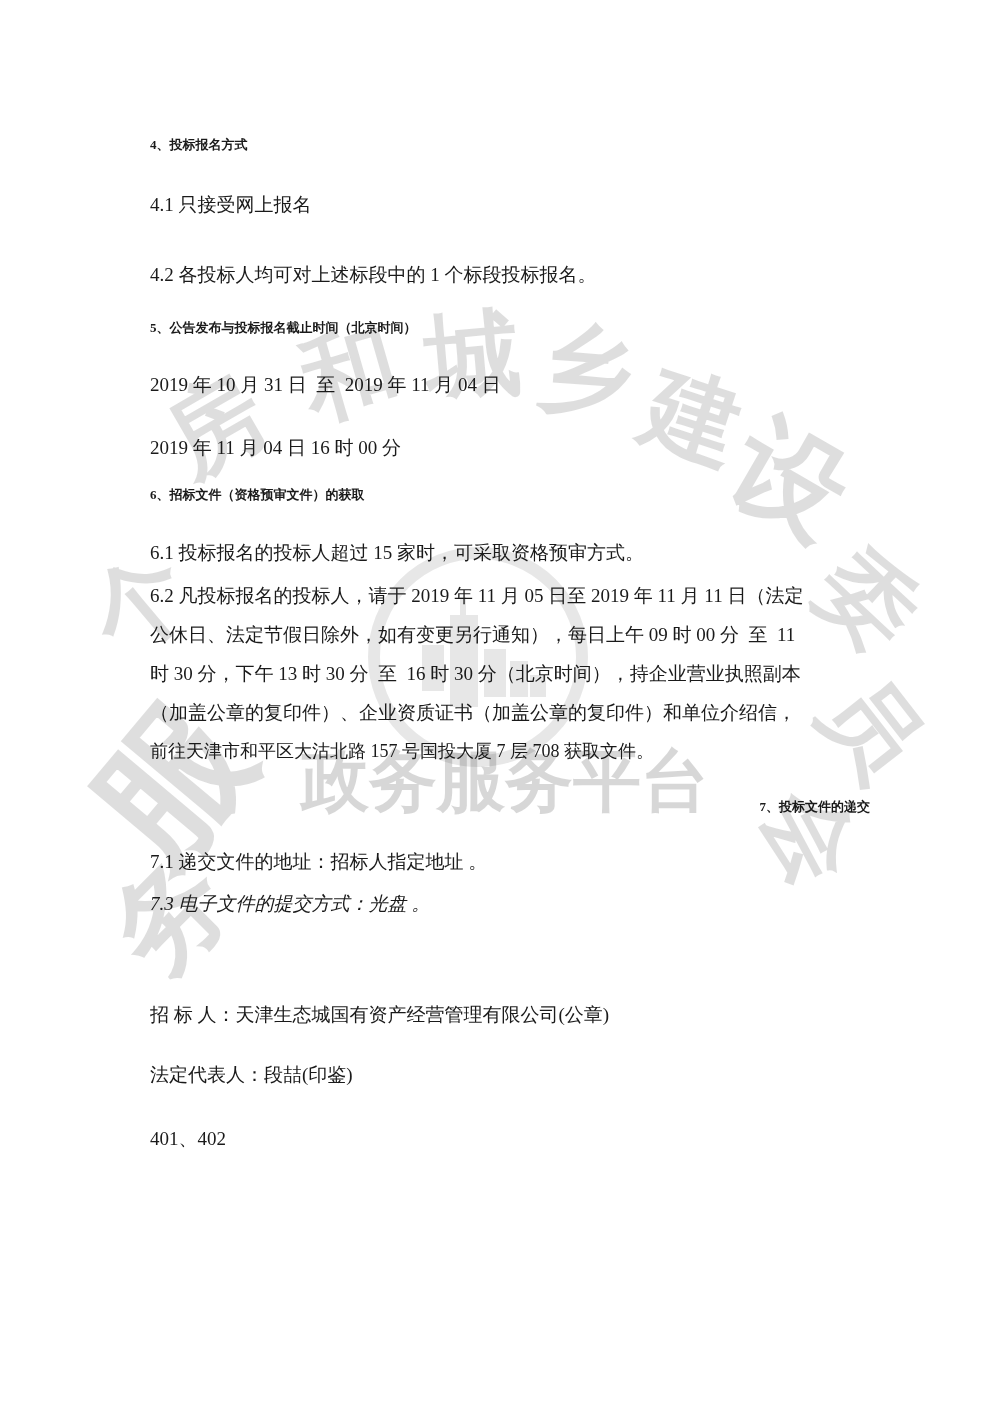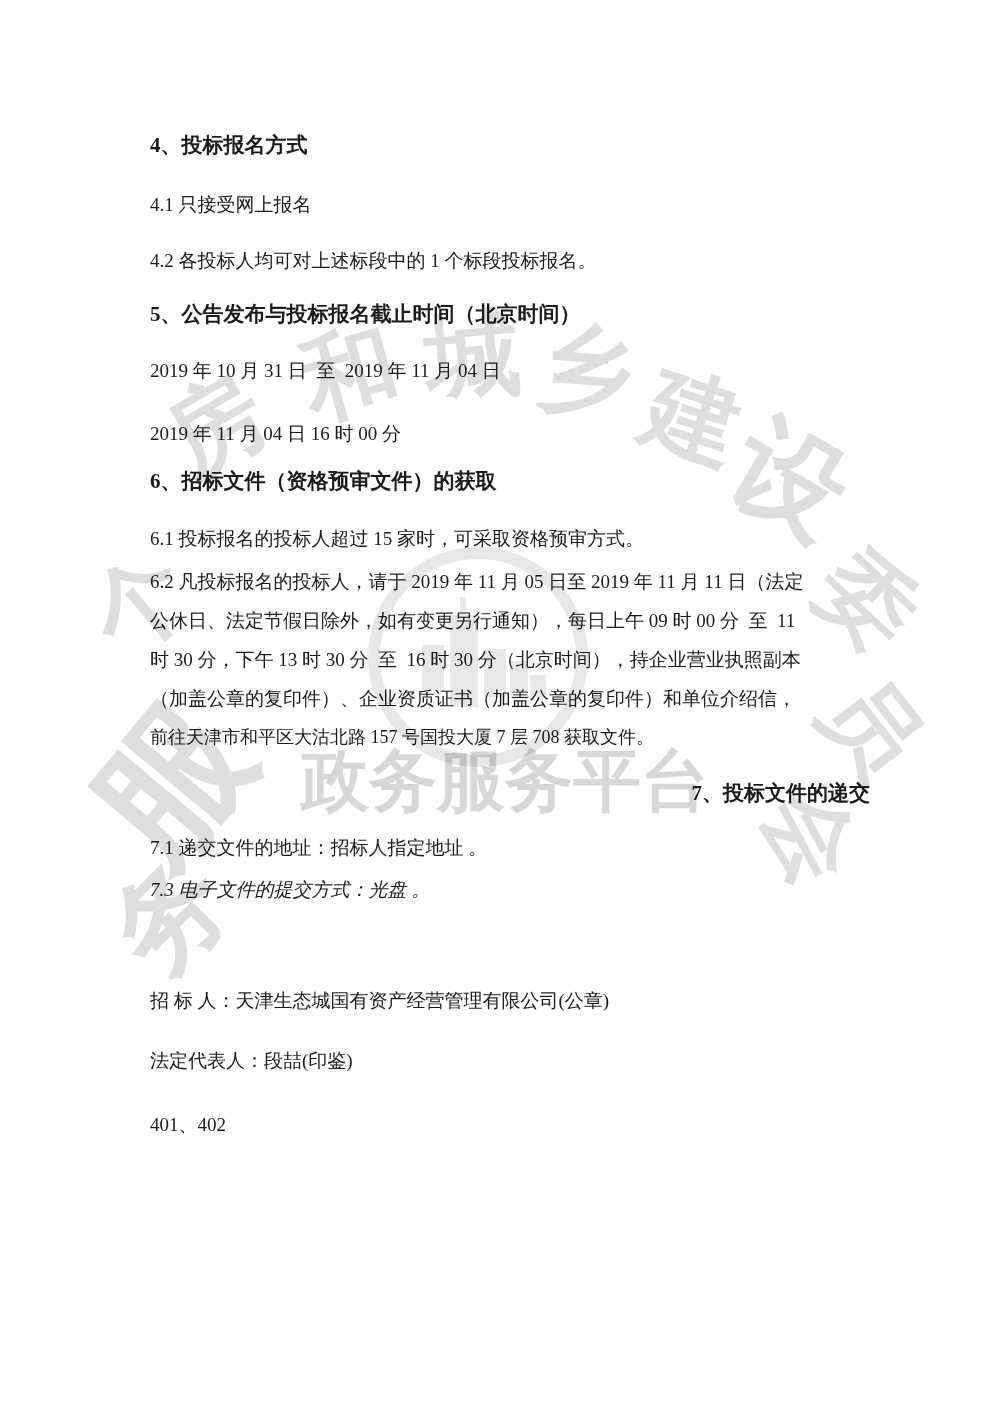--- a/index.html
+++ b/index.html
@@ -32,25 +32,25 @@
     position:absolute;left:268px;top:746px;
     font-family:"Liberation Sans","DejaVu Sans",sans-serif;font-weight:bold;
     font-size:68px;line-height:1;letter-spacing:0px;color:rgba(0,0,0,0.155);
     user-select:none;white-space:nowrap;margin-left:33px;
   }
   .wm-emblem{position:absolute;left:358px;top:533px;}
   
   .content{position:absolute;inset:0;z-index:1;padding:134px 130px 0 150px;}
   .blk{margin:0;}
   .line{display:block;white-space:pre-wrap;}
-  .head{font-size:21px;font-weight:bold;line-height:22px;}
+  .head{font-size:13px;font-weight:bold;line-height:22px;}
   .para{font-size:19px;font-weight:normal;line-height:26px;}
   .multi .line{line-height:39px;}
   .b8 .line:last-child{font-size:18px;}
-  .b0{margin-bottom:36px;} .b1{margin-bottom:30px;} .b2{margin-bottom:29px;}
+  .b0{margin-bottom:36px;} .b1{margin-bottom:44px;} .b2{margin-bottom:29px;}
   .b3{margin-bottom:33px;} .b4{margin-bottom:37px;} .b5{margin-bottom:23px;}
   .b6{margin-bottom:34px;} .b7{margin-bottom:10px;} .b8{margin-bottom:25px;}
   .b9{margin-bottom:31px;text-align:right;} .b10{margin-bottom:16px;} .b11{margin-bottom:28px;}
   .b12{margin-bottom:85px;font-style:italic;} .b13{margin-bottom:34px;} .b14{margin-bottom:31px;}
 </style>
 </head>
 <body>
 
 <div class="page">
 

